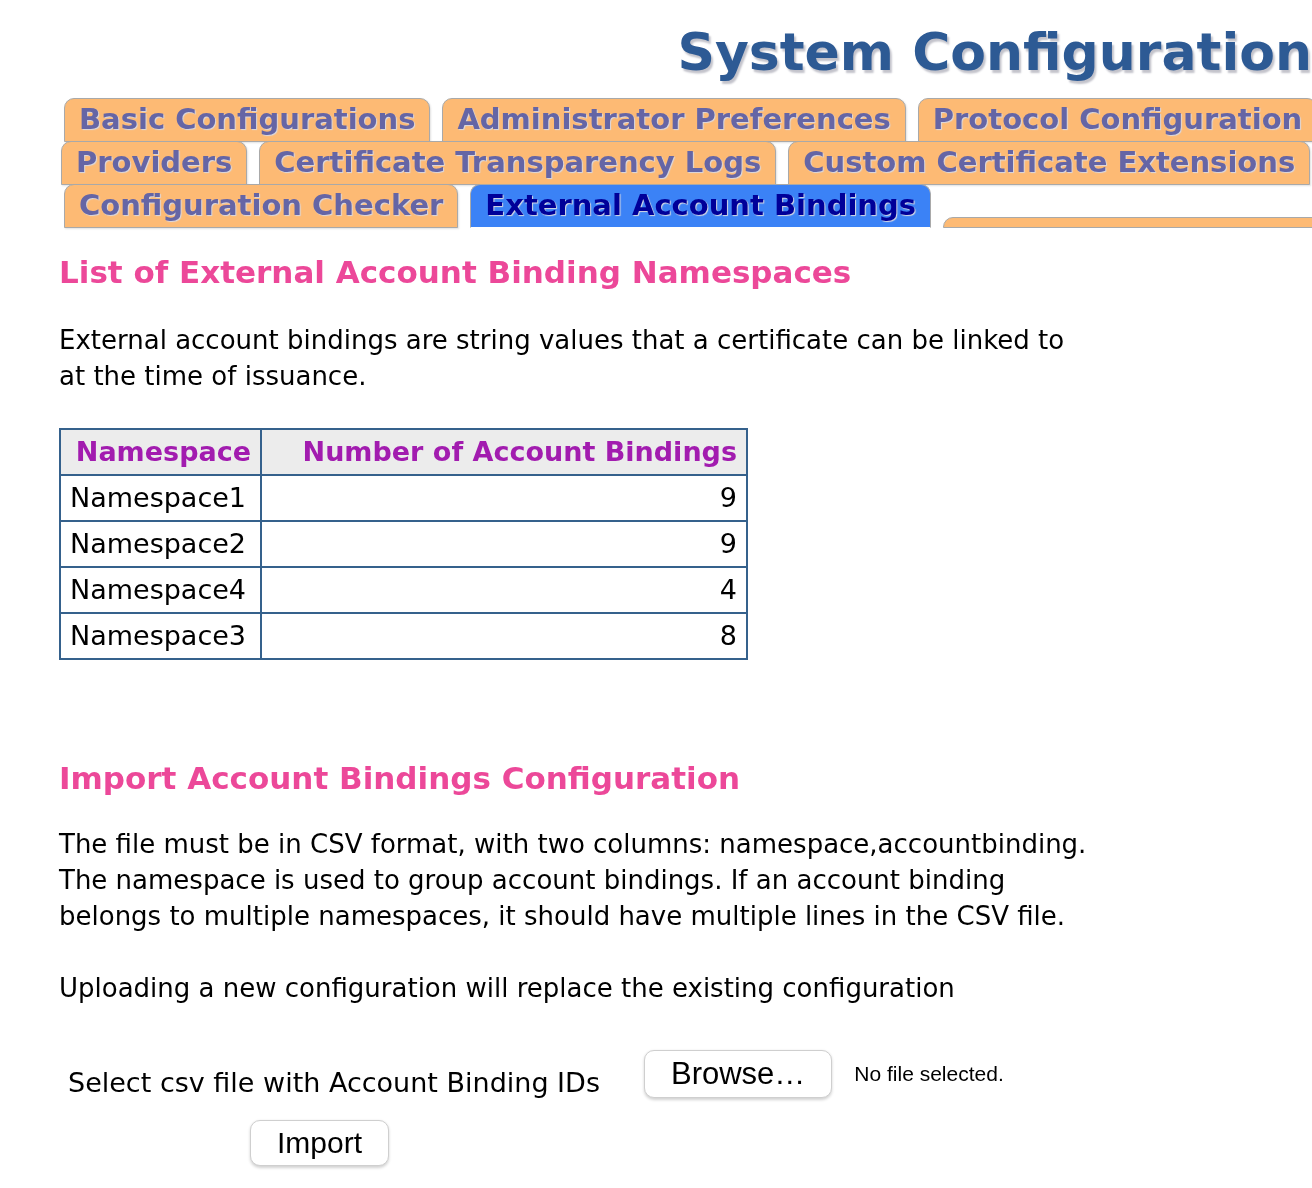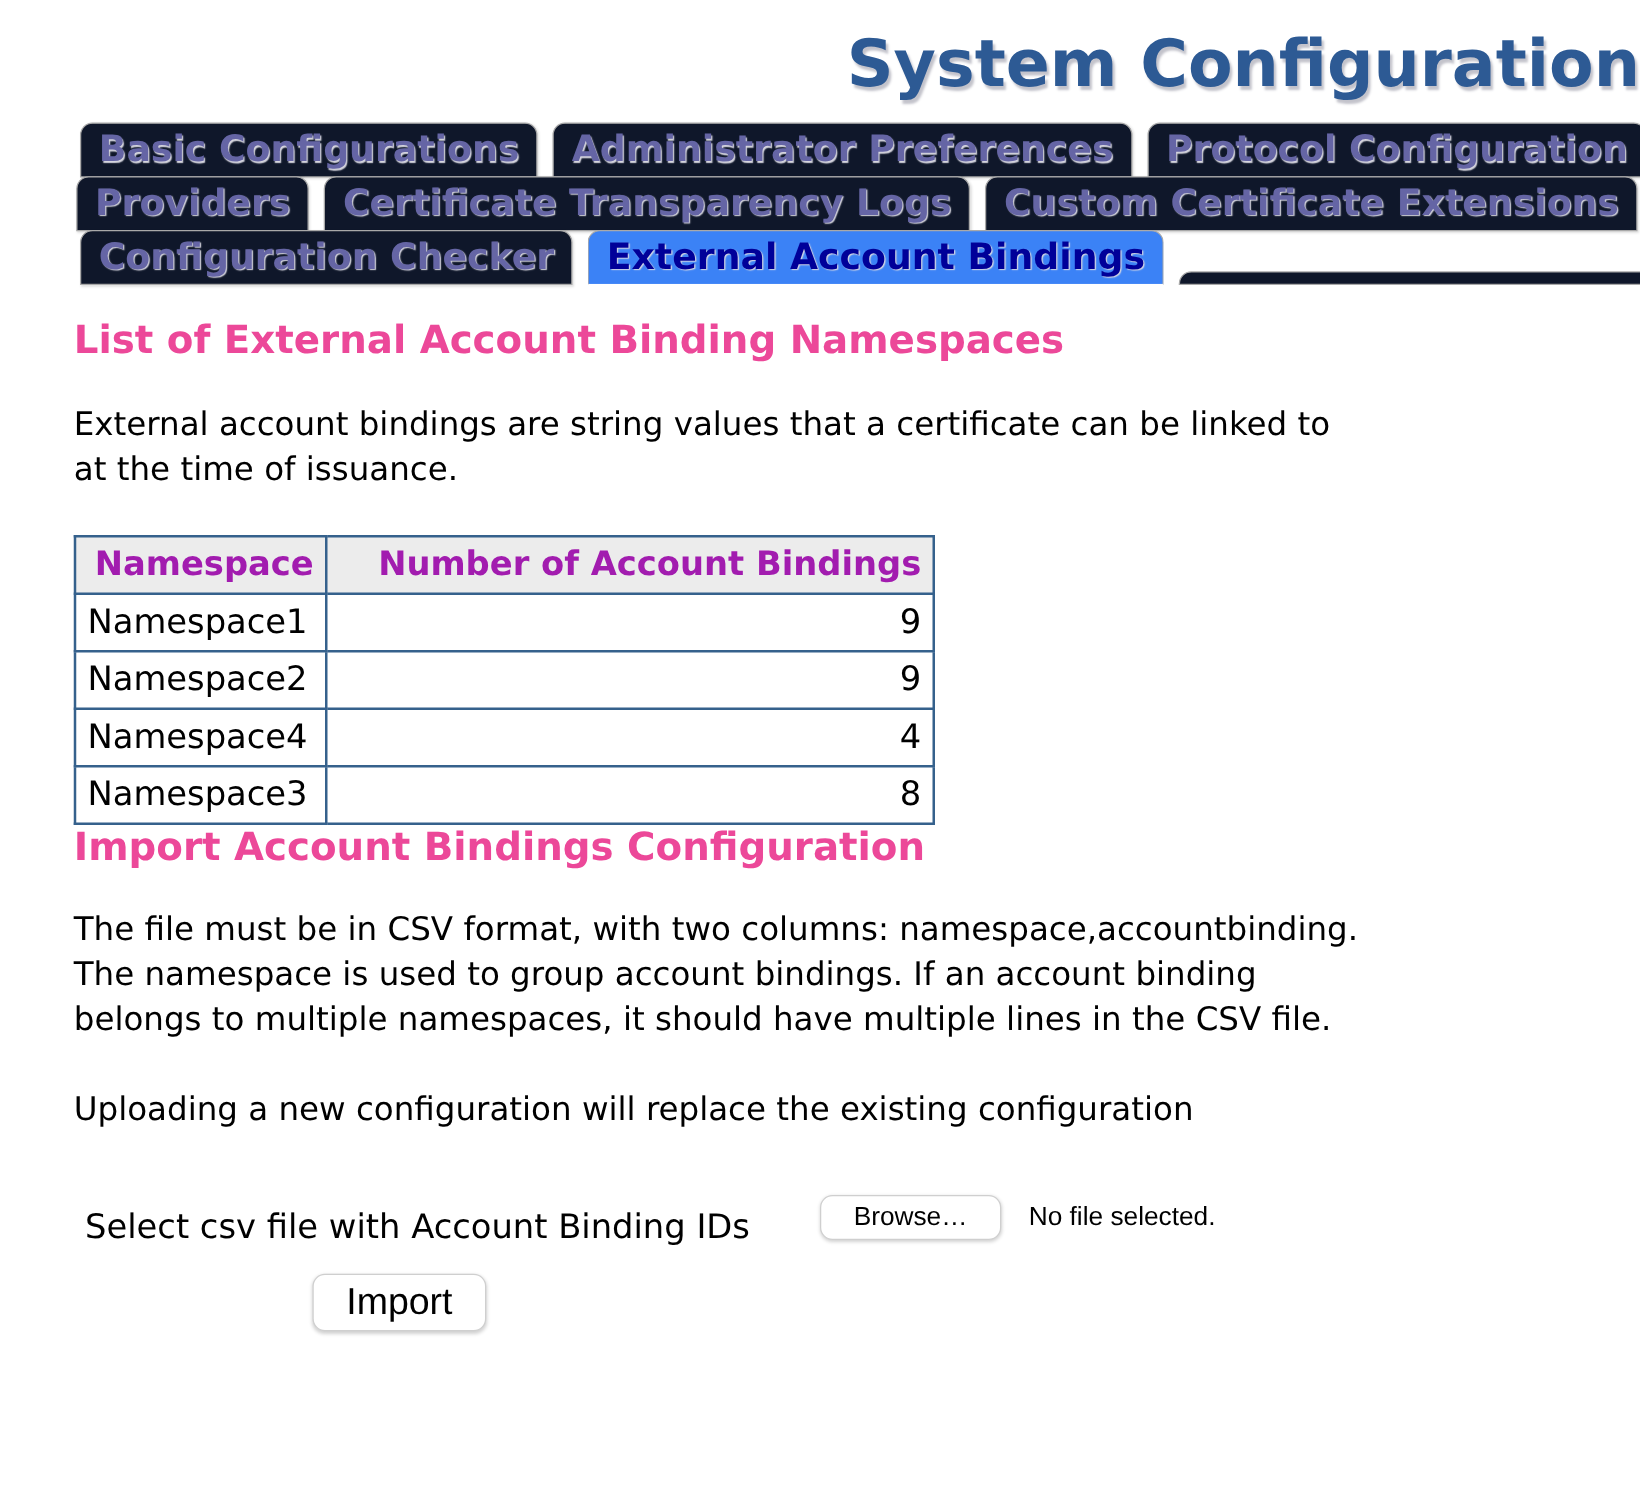--- a/index.html
+++ b/index.html
@@ -20,21 +20,21 @@
   }
 
   
   .tabs { white-space:nowrap; }
   .tab-row { display:flex; gap:12px; align-items:flex-end; }
   .tab-row.r1 { margin-left:64px; }
   .tab-row.r2 { margin-left:61px; margin-top:-1px; }
   .tab-row.r3 { margin-left:64px; margin-top:-1px; }
   .tab {
     display:inline-block;
-    background:#0f172a;
+    background:#fdba74;
     border:1.5px solid #a9a9a9;
     border-radius:10px 10px 0 0;
     padding:4px 14px 5px 14px;
     font-size:29px;
     font-weight:bold;
     color:#6565a5;
     line-height:33px;
     box-shadow:1px 1px 2px rgba(0,0,0,0.12);
     cursor:pointer;
     flex:0 0 auto;
@@ -53,21 +53,21 @@
   }
 
   
   h2.section-heading {
     margin-left:59px;
     font-size:31px;
     font-weight:bold;
     color:#ec4899;
   }
   .h2-list { margin-top:26px; }
-  .h2-import { }
+  .h2-import { margin-top:100px; }
 
   p.para {
     margin-left:59px;
     font-size:26px;
     line-height:36px;
     white-space:pre-line;
     font-family:"DejaVu Sans", sans-serif;
   }
   .desc-list { margin-top:32px; }
   .desc-import { margin-top:30px; }
@@ -106,22 +106,22 @@
   button.ui-btn {
     font-family:"Liberation Sans", sans-serif;
     background:#ffffff;
     border:1.5px solid #cfcfcf;
     border-radius:10px;
     box-shadow:0 1.5px 3px rgba(0,0,0,0.18);
     color:#000;
     cursor:pointer;
   }
   .browse-btn {
-    margin-left:56px;
-    font-size:21px;
+    margin-left:44px;
+    font-size:31px;
     padding:5px 26px;
     text-align:center;
   }
   .file-status {
     margin-left:22px;
     font-size:21px;
     font-family:"Liberation Sans", sans-serif;
   }
   .import-row { margin-top:22px; margin-left:250px; }
   .import-btn {

